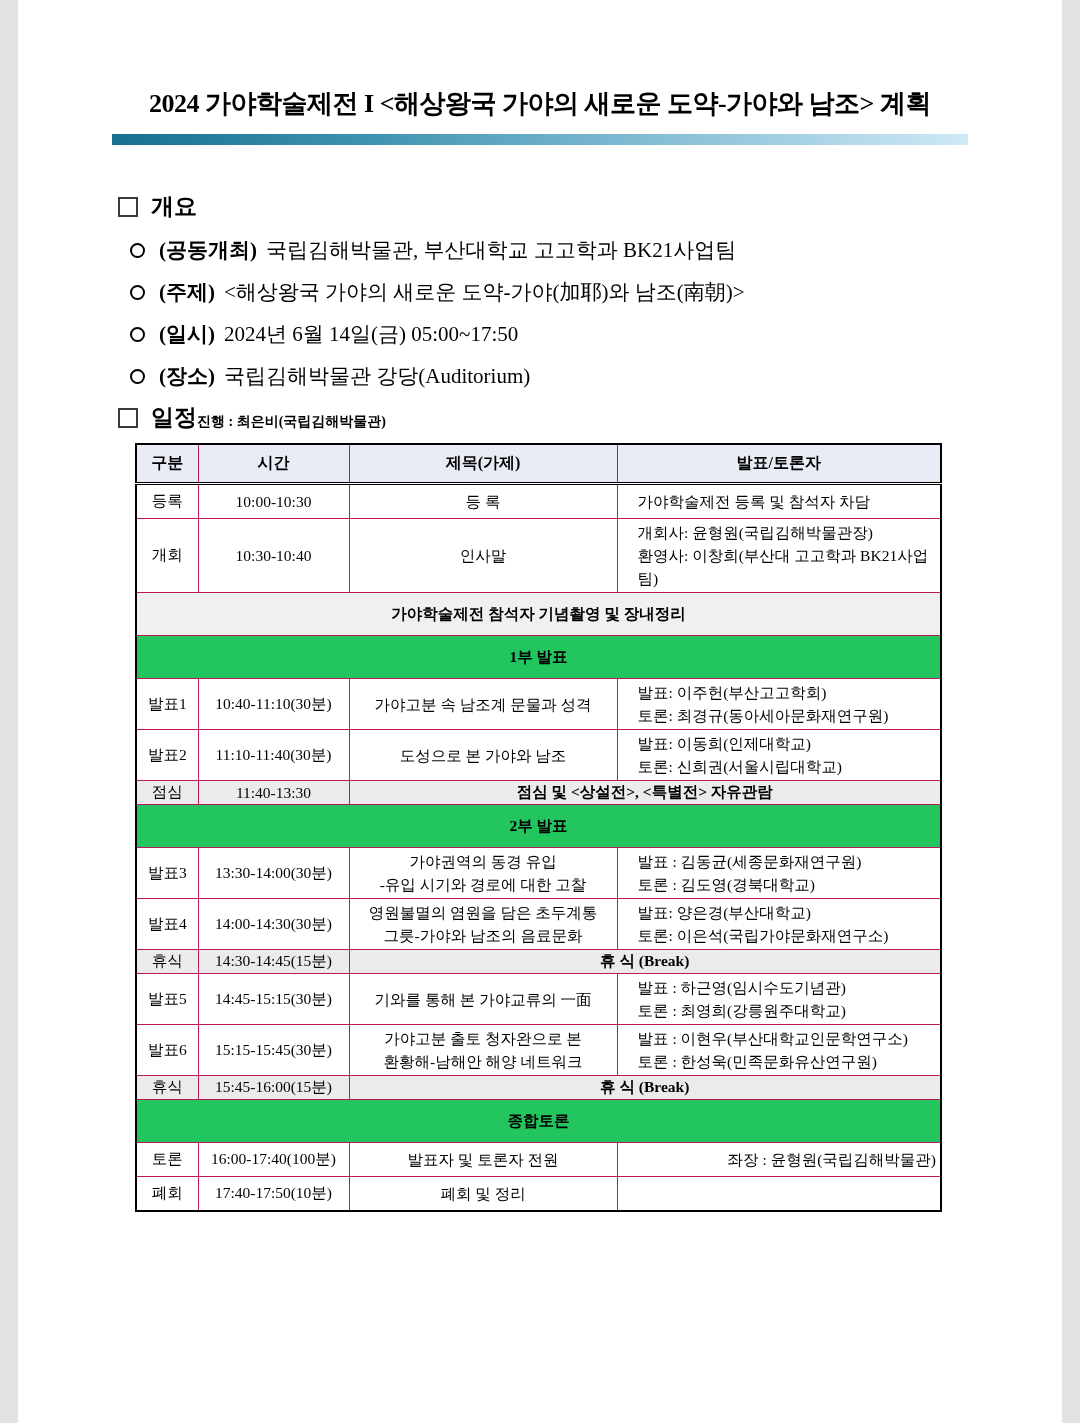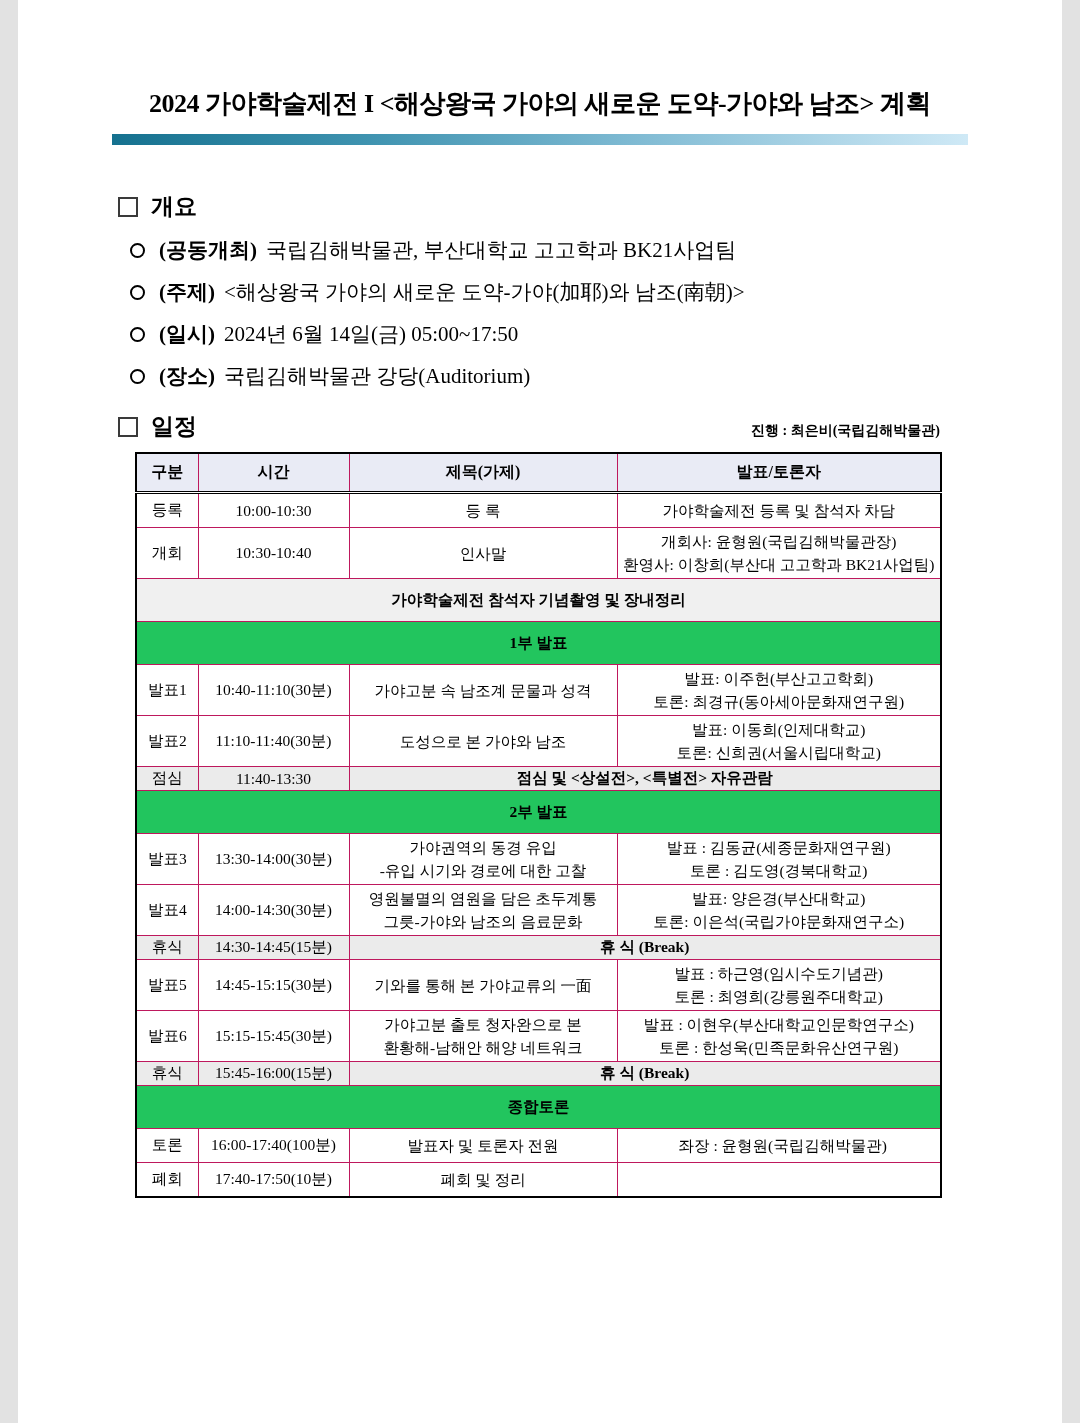--- a/index.html
+++ b/index.html
@@ -21,32 +21,32 @@
   .overview { margin:46px 0 0 100px; }
   .sec-heading { display:flex; align-items:center; gap:13px; font-size:23px; font-weight:bold; }
   .checkbox-icon { width:16px; height:16px; border:2px solid #3a3a3a; display:inline-block; flex:none; background:#fff; }
   .bullet-list { margin:10px 0 0 12px; }
   .bullet-row { display:flex; align-items:center; margin-top:15px; font-size:21px; line-height:27px; }
   .circle-bullet { width:11px; height:11px; border:2.5px solid #000; border-radius:50%; margin-right:14px; flex:none; }
   .bullet-label { font-weight:bold; margin-right:9px; white-space:nowrap; }
   .bullet-text { white-space:nowrap; }
 
   
-  .schedule-head { margin:21px 0 0 100px; width:822px; display:flex; justify-content:space-between; align-items:flex-end; }
+  .schedule-head { margin:12px 0 0 100px; width:822px; display:flex; justify-content:flex-start; align-items:flex-end; }
   .schedule-manager { font-size:14px; font-weight:bold; padding-bottom:2px; }
 
   
   table.schedule { margin:10px 0 0 117px; width:805px; border-collapse:collapse; border:2.5px solid #000; table-layout:fixed; }
   col.c1 { width:62px; } col.c2 { width:151px; } col.c3 { width:268px; } col.c4 { width:324px; }
   th, td { border:1px solid #be185d; text-align:center; vertical-align:middle; font-size:15.5px; padding:2px 4px; overflow:hidden; }
   thead th { background:#e9ebf5; height:33px; border-bottom:3px double #000; font-weight:bold; font-size:16px; }
   tr.item td { height:29px; }
   .line { line-height:23px; }
-  td.cell-people { text-align:center; padding-left:4px; }
-  td.cell-people.center { text-align:center; padding-left:12px; }
+  td.cell-people { text-align:left; padding-left:20px; }
+  td.cell-people.center { text-align:right; padding-left:12px; }
   tr.band td { font-weight:bold; height:22px; padding:10px 4px; }
   tr.band.bg-blue td { background:#22c55e; }
   tr.band.bg-gray td { background:#f0f0f0; }
   tr.span2 td { background:#ebebeb; height:21px; padding:1px 4px; }
   tr.span2 td.cell-merged { font-weight:bold; }
 </style>
 </head>
 <body>
 
 <div class="edge-strip left"></div>

